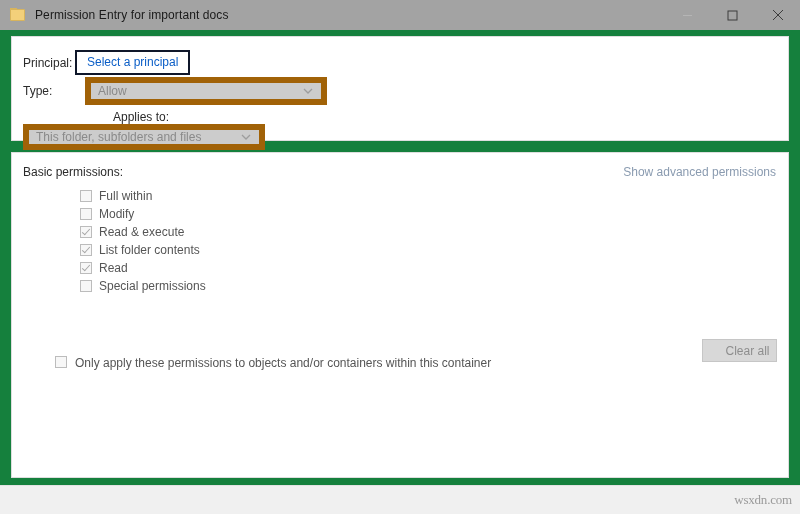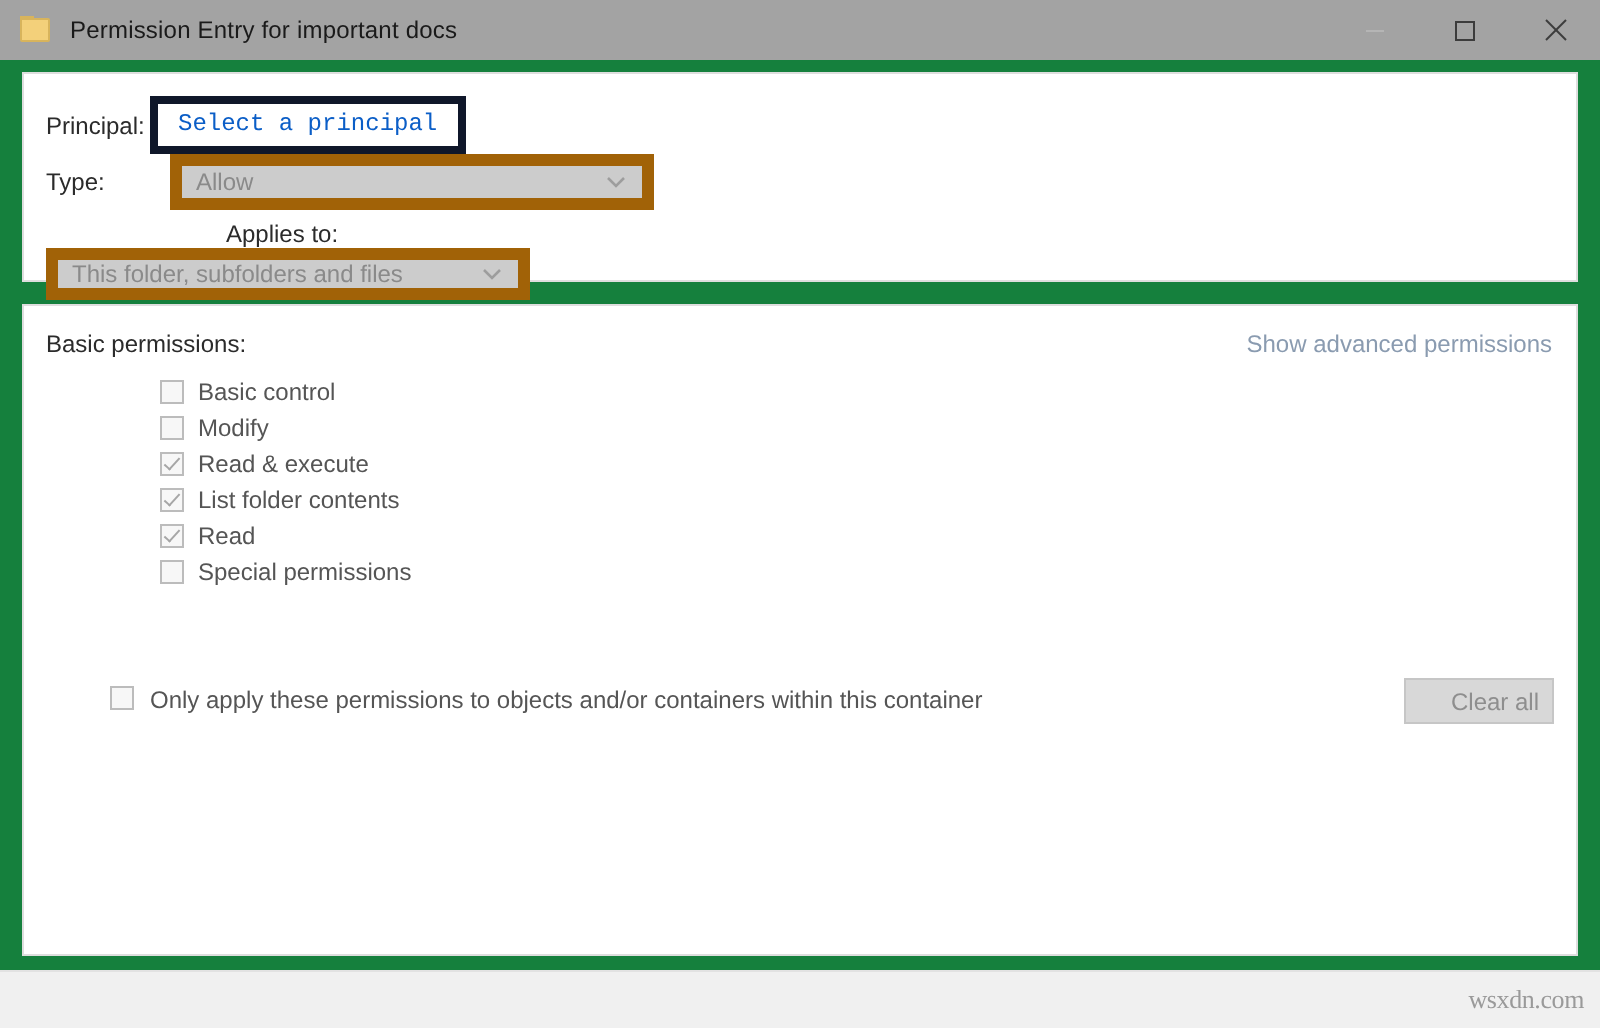--- a/index.html
+++ b/index.html
@@ -115,27 +115,26 @@
   }
   .link {
     color: #0b5ec7;
     font-size: 12px;
     text-decoration: none;
     cursor: pointer;
     white-space: nowrap;
   }
 
   .principal-highlight {
-    border: 4px solid #0f172a;
+    border: 2px solid #0f172a;
     padding: 3px 10px 4px 10px;
     margin-left: -10px;
     margin-top: -1px;
     display: inline-block;
     box-sizing: border-box;
-    font-family: Liberation Mono, monospace;
   }
 
   .combo {
     width: 242px;
     height: 28px;
     background: #cccccc;
     border: 6px solid #a16207;
     box-sizing: border-box;
     display: flex;
     align-items: center;
@@ -211,21 +210,21 @@
   }
   .perm-label {
     font-size: 12px;
     color: #555555;
     white-space: nowrap;
   }
 
   .only-apply-row {
     position: absolute;
     left: 11px;
-    top: 190px;
+    top: 203px;
     display: flex;
     align-items: flex-start;
     padding-left: 32px;
   }
   .only-apply-row .cb { margin-right: 8px; }
   .only-apply-row .perm-label { color: #555555; }
 
   .clear-all-btn {
     position: absolute;
     right: 11px;
@@ -336,21 +335,21 @@
 
   <div class="panel" id="panel-permissions">
 
     <div class="section-title">Basic permissions:</div>
 
     <a class="adv-link" href="#">Show advanced permissions</a>
 
     <div class="perm-list">
       <div class="perm-item">
         <span class="cb"></span>
-        <span class="perm-label">Basic control</span>
+        <span class="perm-label">Full within</span>
       </div>
       <div class="perm-item">
         <span class="cb"></span>
         <span class="perm-label">Modify</span>
       </div>
       <div class="perm-item">
         <span class="cb checked"></span>
         <span class="perm-label">Read &amp; execute</span>
       </div>
       <div class="perm-item">

